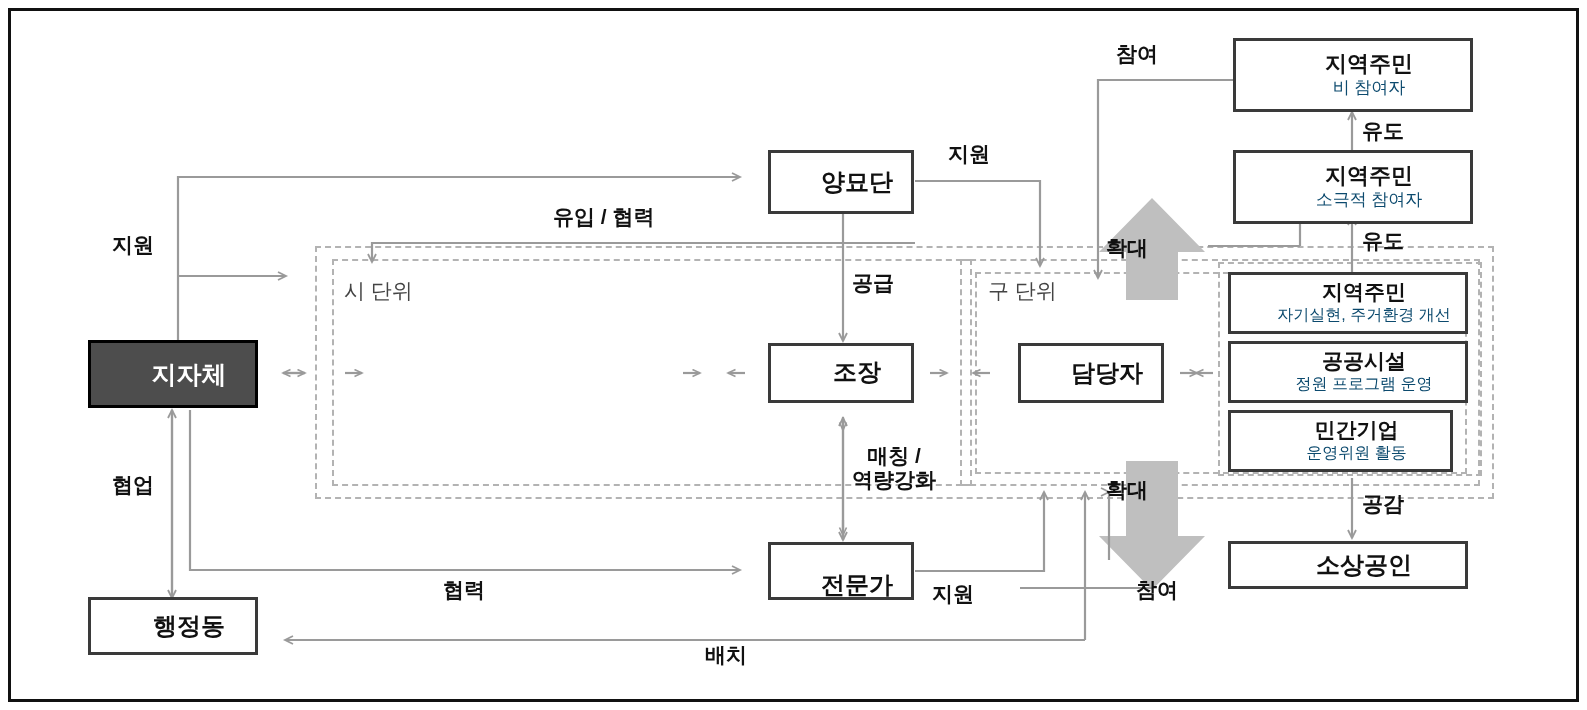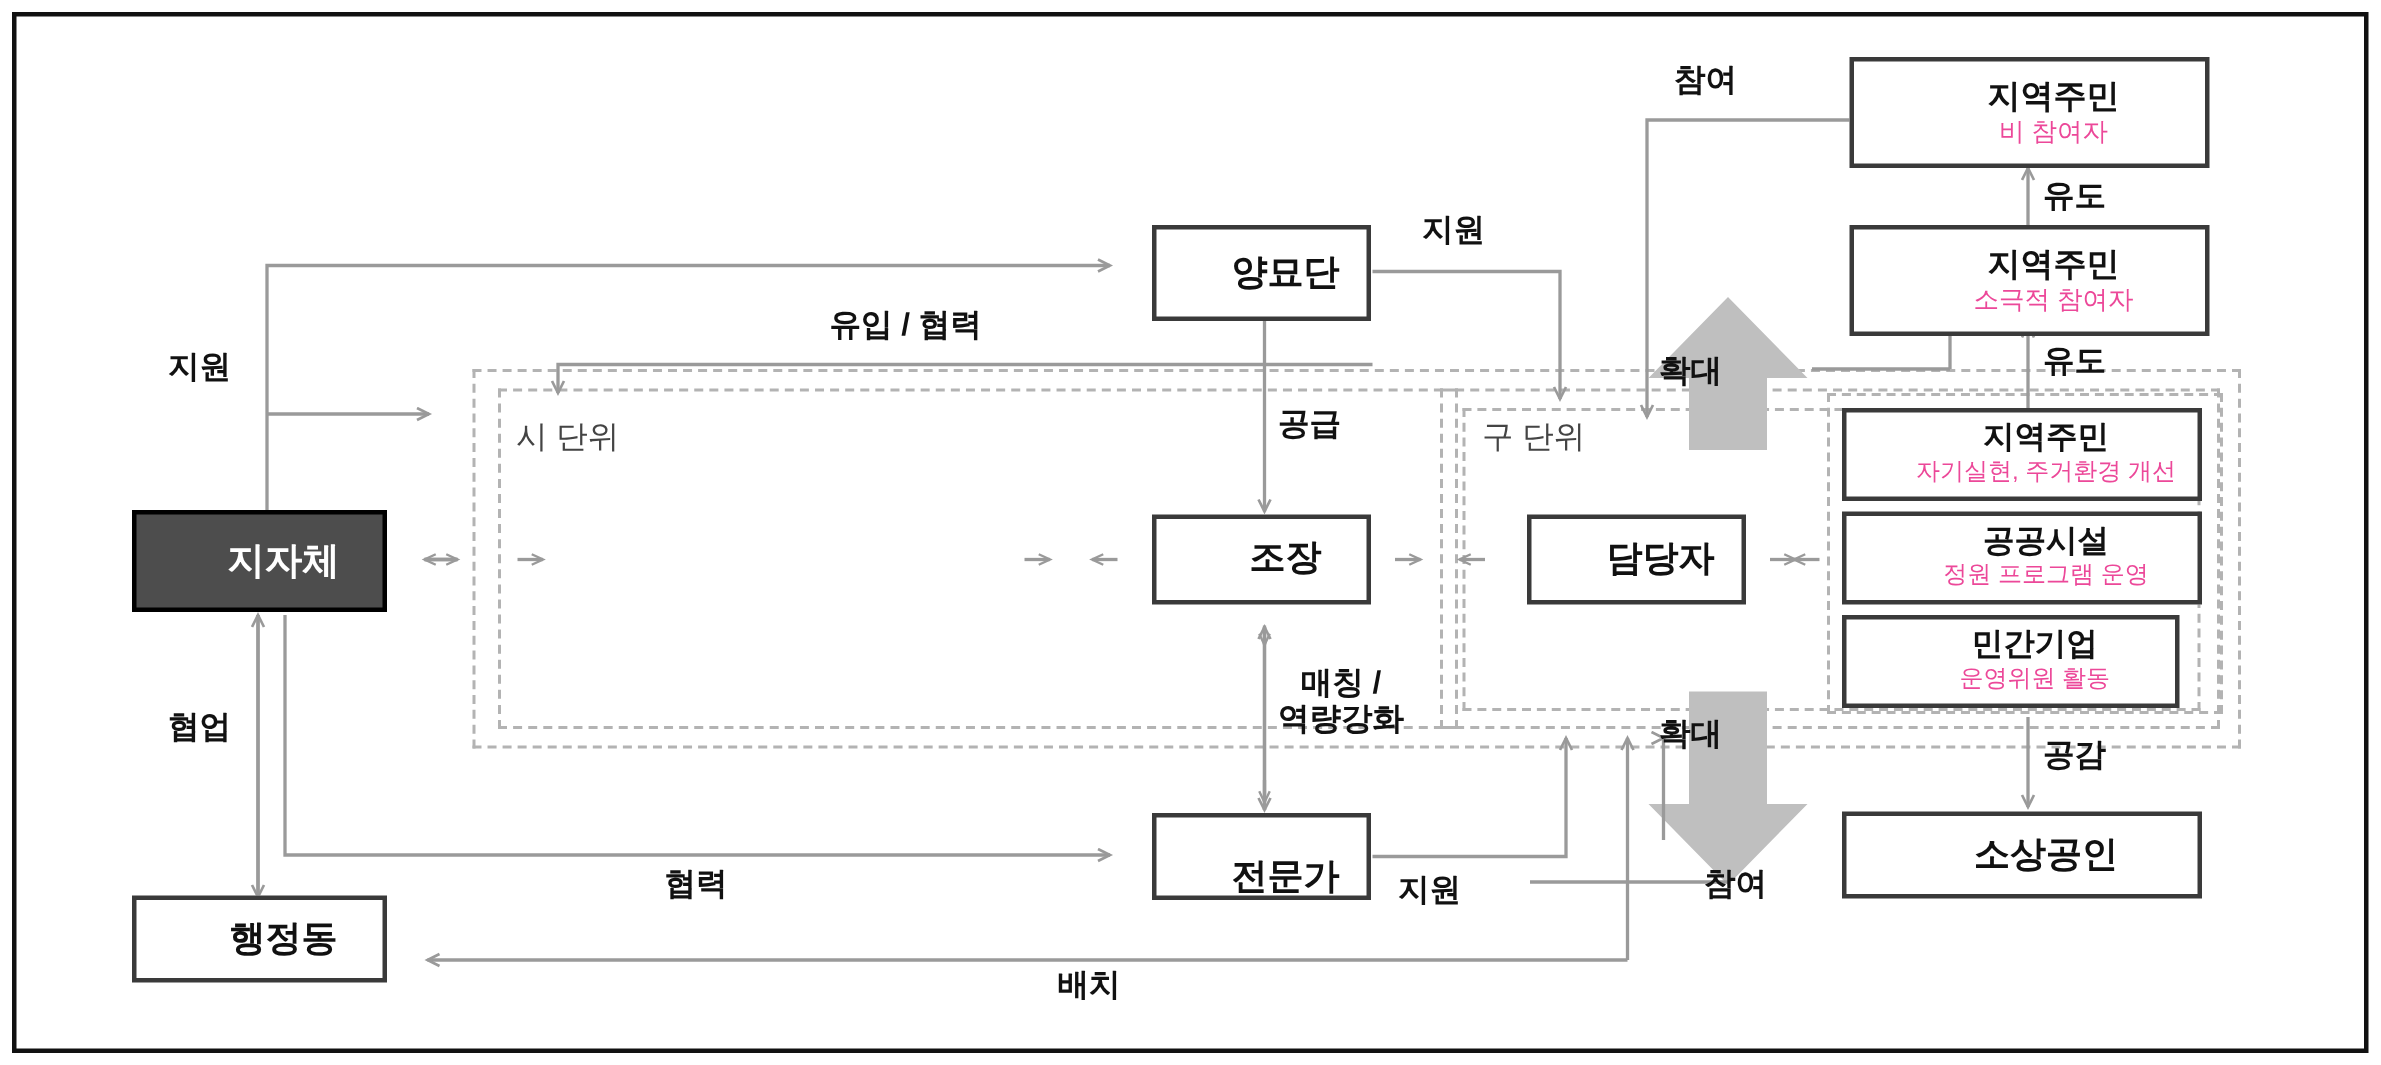--- a/index.html
+++ b/index.html
@@ -5,21 +5,21 @@
 <style>
   html,body{margin:0;padding:0;background:#ffffff;}
   body{font-family:"Liberation Sans","DejaVu Sans",sans-serif;}
   #stage{position:relative;width:1587px;height:710px;background:#fff;overflow:hidden;}
   #frame{position:absolute;left:8px;top:8px;width:1571px;height:694px;border:3px solid #111;box-sizing:border-box;}
   svg#wires{position:absolute;left:0;top:0;width:1587px;height:710px;pointer-events:none;}
 
   .node{position:absolute;box-sizing:border-box;display:flex;flex-direction:column;
         align-items:center;justify-content:center;background:#fff;border:3px solid #3a3a3a;padding-left:32px;}
   .node .t{font-weight:bold;color:#111;line-height:1.05;white-space:nowrap;}
-  .node .s{color:#ec4899;line-height:1.15;white-space:nowrap;margin-top:3px;}
+  .node .s{color:#0c4a6e;line-height:1.15;white-space:nowrap;margin-top:3px;}
   .node.dark{background:#4d4d4d;border:3px solid #000;}
   .node.dark .t{color:#fff;}
   .node.mid{background:#808080;border:3px solid #000;}
   .node.mid .t{color:#fff;}
 
   .zonelabel{position:absolute;color:#444;white-space:nowrap;}
   .wirelabel{position:absolute;font-weight:bold;color:#111;white-space:nowrap;line-height:1.15;text-align:center;}
 
   .dashbox{position:absolute;box-sizing:border-box;border:2px dashed #b3b3b3;background:transparent;}
 </style>
@@ -154,21 +154,21 @@
   <div class="node" style="left:1228px;top:341px;width:240px;height:62px;">
     <div class="t" style="font-size:21px;">공공시설</div>
     <div class="s" style="font-size:16px;">정원 프로그램 운영</div>
   </div>
 
   <div class="node" style="left:1228px;top:410px;width:225px;height:62px;">
     <div class="t" style="font-size:21px;">민간기업</div>
     <div class="s" style="font-size:16px;">운영위원 활동</div>
   </div>
 
-  <div class="node" style="left:1228px;top:541px;width:240px;height:58px;">
+  <div class="node" style="left:1228px;top:541px;width:240px;height:48px;">
     <div class="t" style="font-size:24px;">소상공인</div>
   </div>
 
   <div class="wirelabel" style="left:112px;top:233px;font-size:21px;">지원</div>
 
   <div class="wirelabel" style="left:553px;top:205px;font-size:21px;">유입 / 협력</div>
 
   <div class="wirelabel" style="left:948px;top:142px;font-size:21px;">지원</div>
 
   <div class="wirelabel" style="left:852px;top:271px;font-size:21px;">공급</div>
@@ -191,15 +191,15 @@
   <div class="wirelabel" style="left:443px;top:578px;font-size:21px;">협력</div>
 
   <div class="wirelabel" style="left:932px;top:582px;font-size:21px;">지원</div>
 
   <div class="wirelabel" style="left:1106px;top:478px;font-size:21px;">확대</div>
 
   <div class="wirelabel" style="left:1136px;top:578px;font-size:21px;">참여</div>
 
   <div class="wirelabel" style="left:1362px;top:492px;font-size:21px;">공감</div>
 
-  <div class="wirelabel" style="left:705px;top:645px;font-size:21px;">배치</div>
+  <div class="wirelabel" style="left:705px;top:645px;font-size:21px;font-family:Liberation Mono, monospace;">배치</div>
 
 </div>
 
 </body></html>

